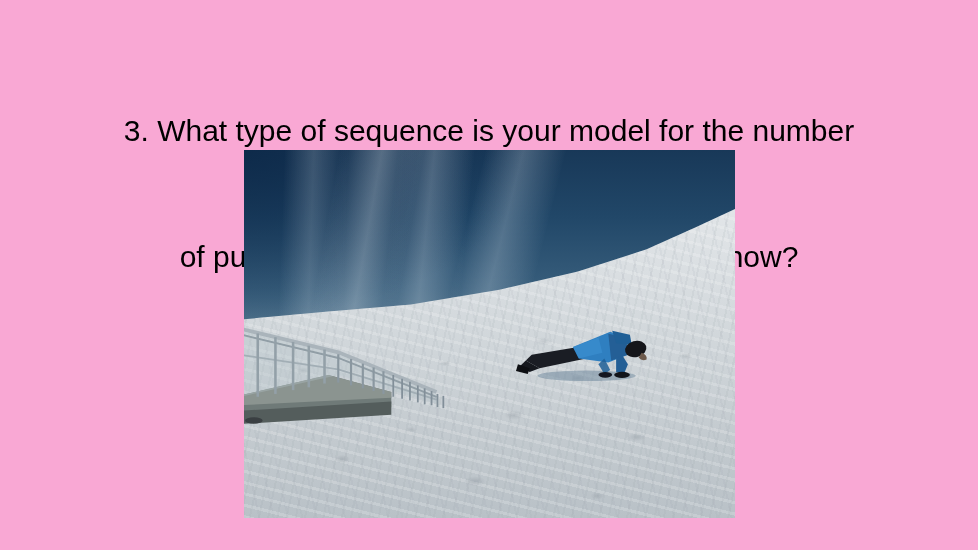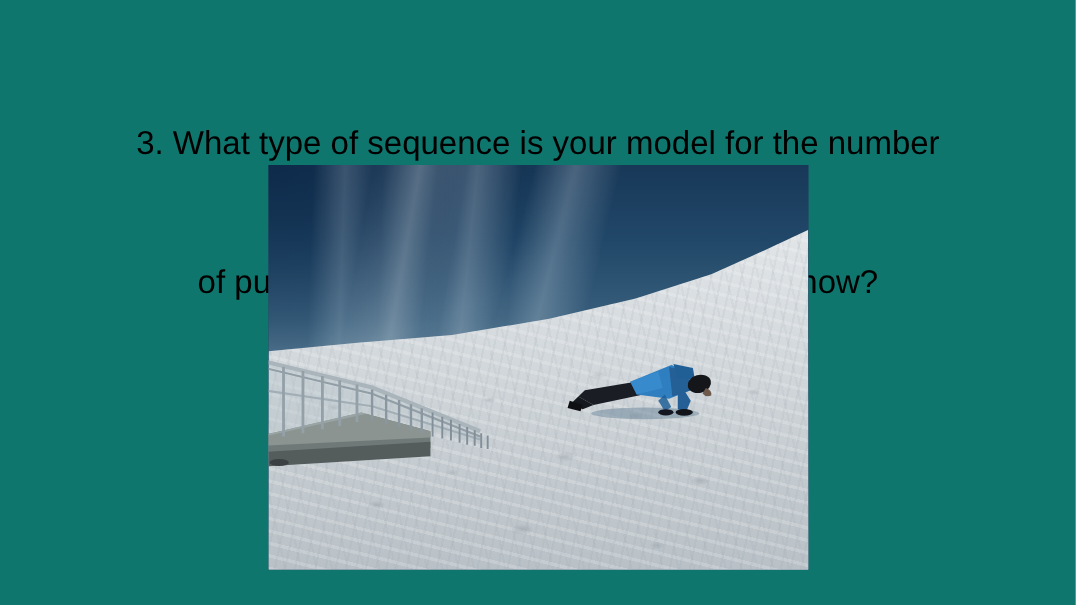--- a/index.html
+++ b/index.html
@@ -149,21 +149,21 @@
   #railing { left: 0; top: 42%; width: 48%; height: 36%; }
   #railing svg { width: 100%; height: 100%; display: block; }
 
   
   #person { left: 55%; top: 42%; width: 30%; height: 26%; }
   #person svg { width: 100%; height: 100%; display: block; overflow: visible; }
 </style>
 </head>
 <body>
 
-<div id="slide" style="background: #0f766e;">
+<div id="slide" style="background: #f9a8d4;">
 
   <div id="question-block" style="color: rgb(0, 0, 0);">
     <span class="qline">3. What type of sequence is your model for the number</span>
     <span class="qline">of push-ups that Scott did? How do you know?</span>
   </div>
 
   <div id="photo-frame">
 
     <div class="layer" id="sky"></div>
     <div class="layer" id="sky-warm"></div>

